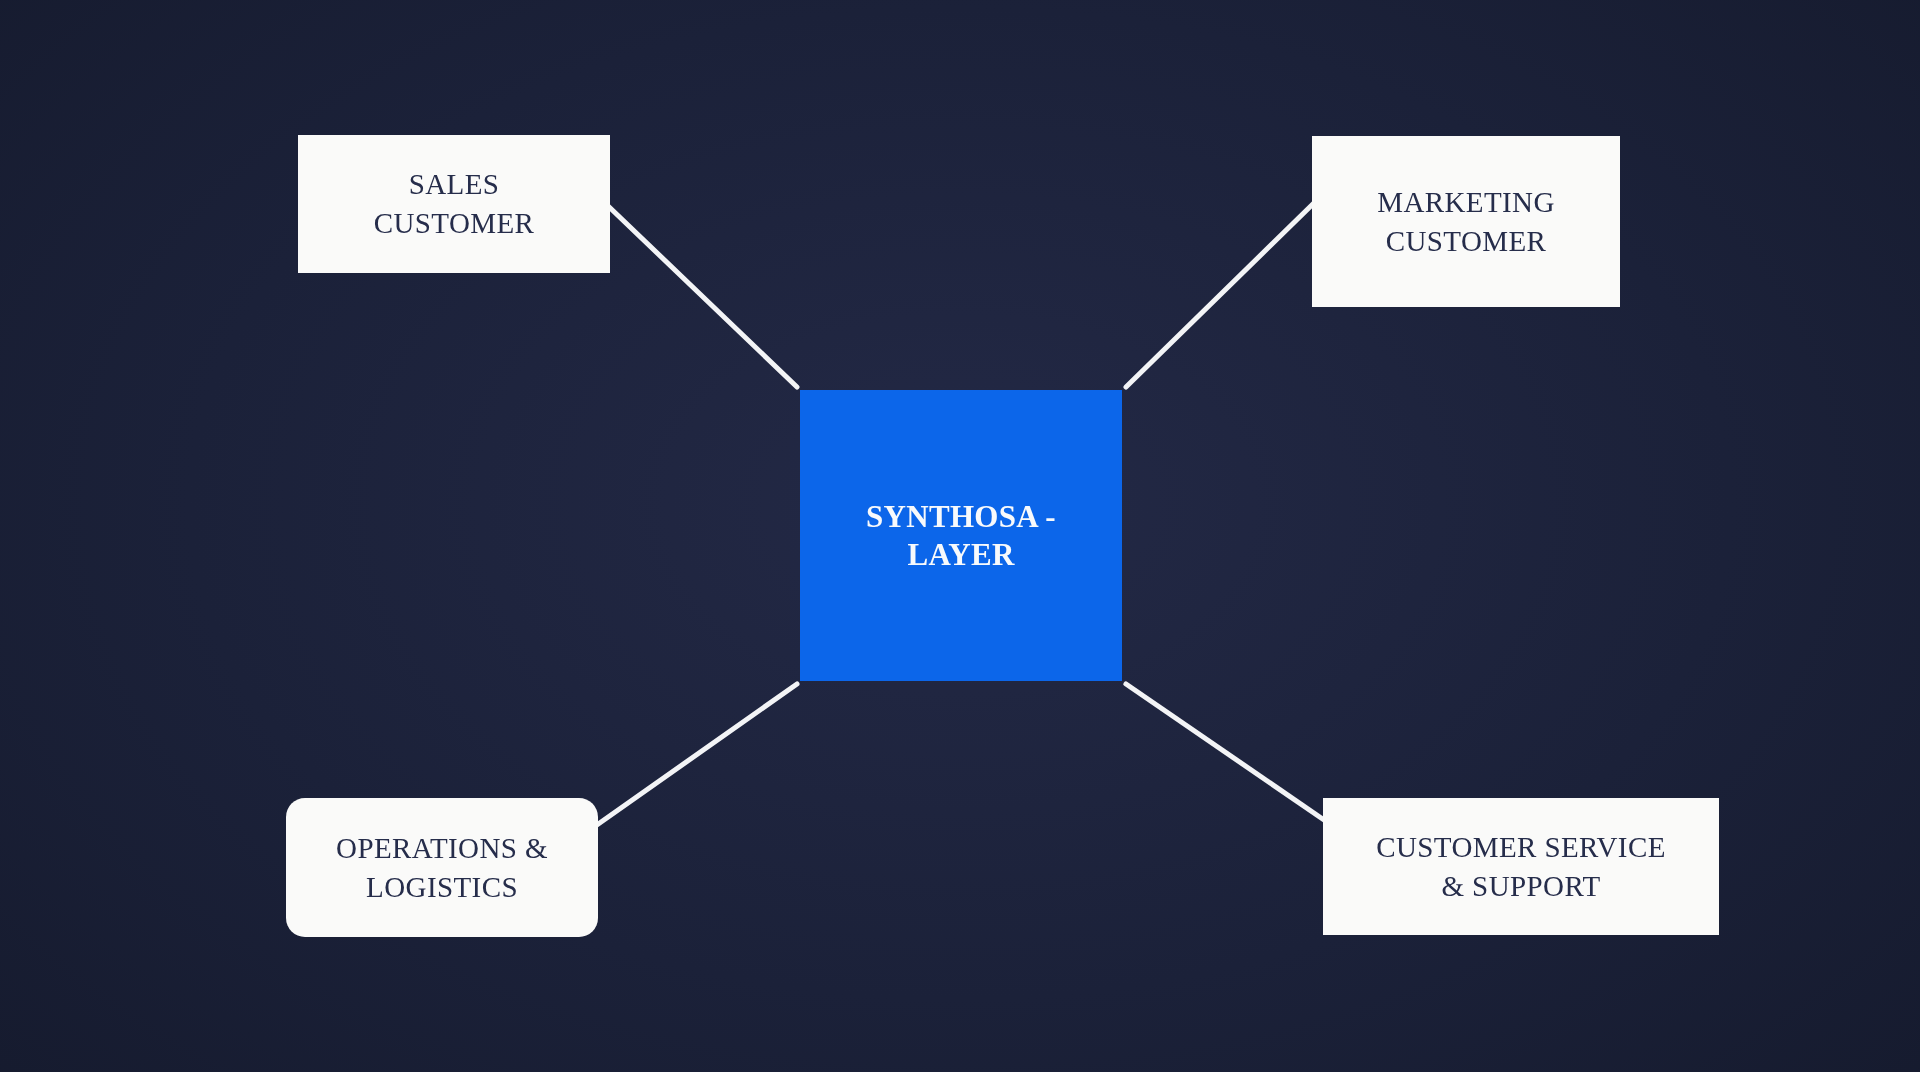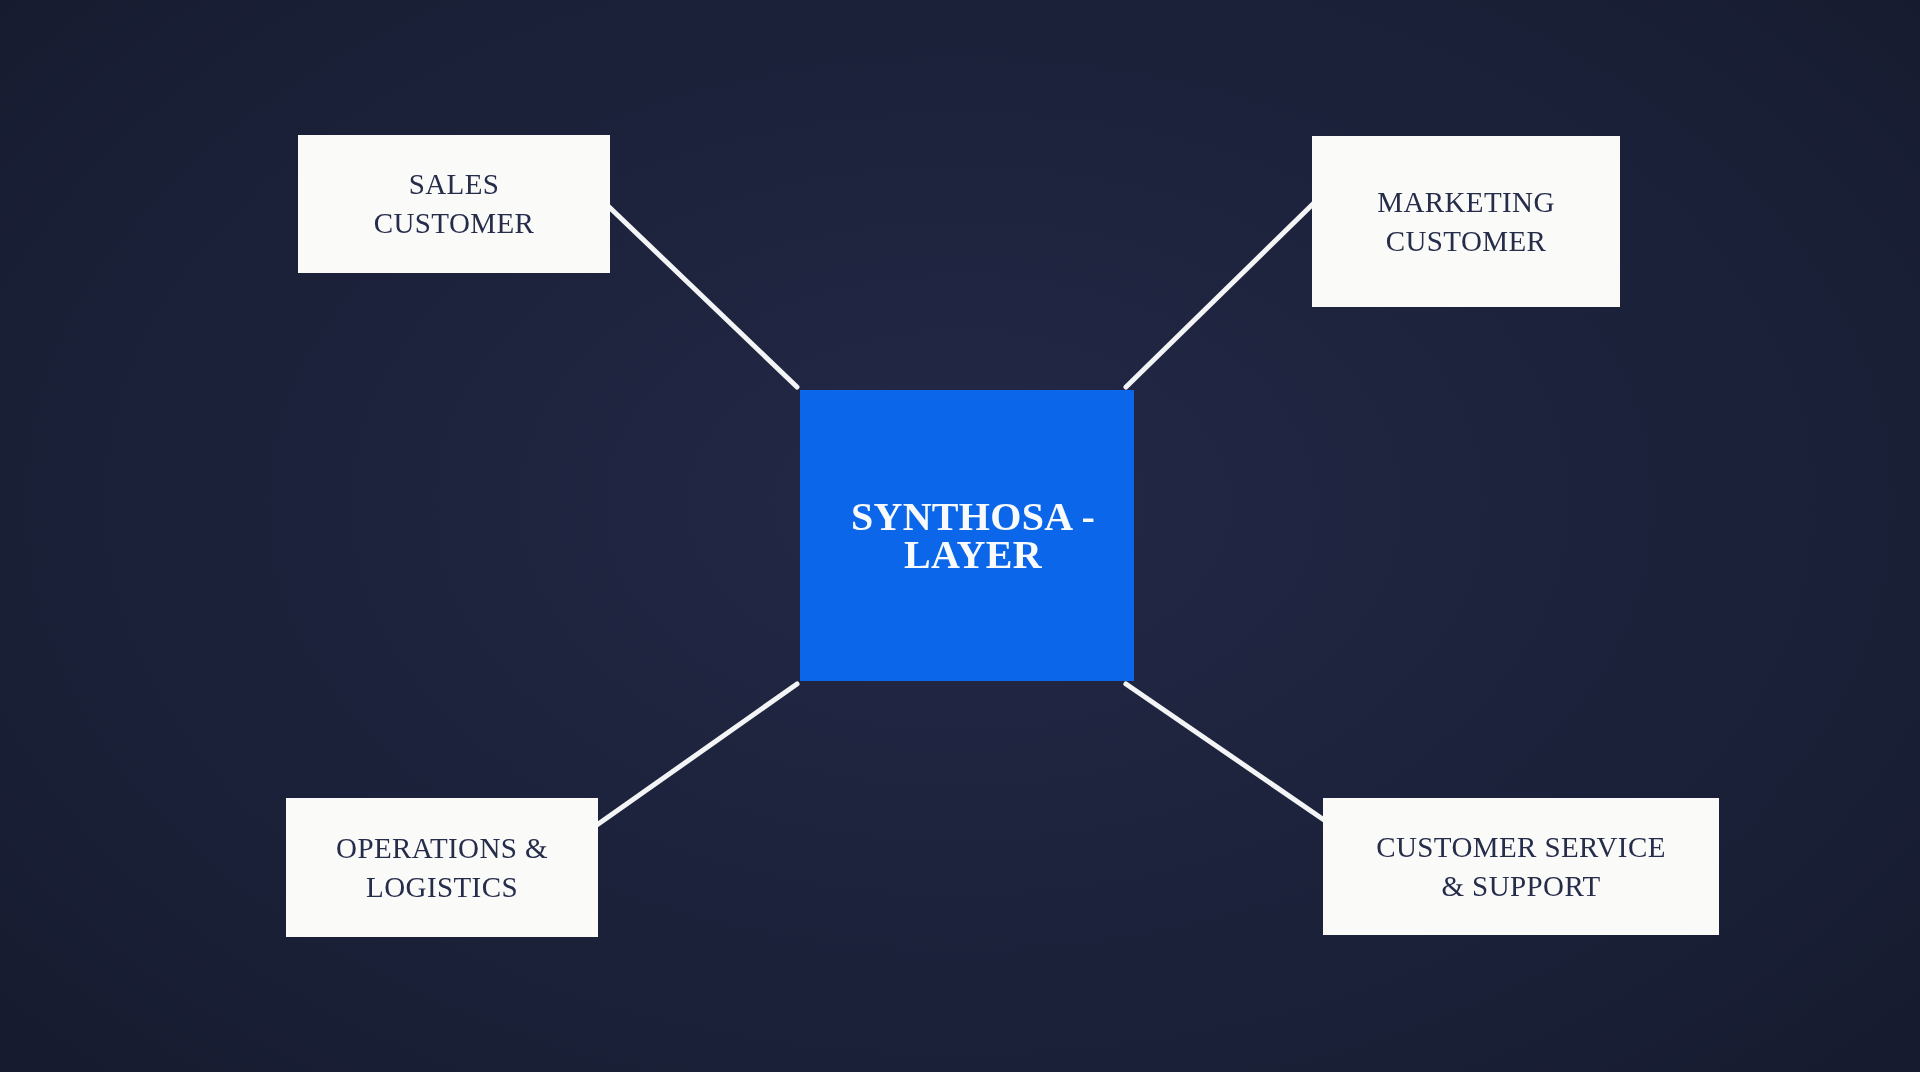--- a/index.html
+++ b/index.html
@@ -41,29 +41,28 @@
     background: #fafaf9;
     color: #262d4b;
     font-size: 29px;
     font-weight: 400;
     line-height: 39px;
     letter-spacing: 0.4px;
   }
   .node--center {
     background: #0c66ea;
     color: #f8fafc;
-    font-size: 40px;
+    font-size: 31px;
     font-weight: 700;
     line-height: 38px;
     letter-spacing: 0.3px;
-    padding-left: 12px;
   }
   .node--tl { left: 298px;  top: 135px; width: 312px; height: 138px; }
   .node--tr { left: 1312px; top: 136px; width: 308px; height: 171px; }
-  .node--bl { left: 286px;  top: 798px; width: 312px; height: 139px; }
+  .node--bl { left: 286px;  top: 798px; width: 312px; height: 139px; border-radius: 19px; }
   .node--br { left: 1323px; top: 798px; width: 396px; height: 137px; }
   .node--c  { left: 800px;  top: 390px; width: 322px; height: 291px; }
 </style>
 </head>
 <body>
 
 <div class="stage">
 
   <svg class="connectors" viewBox="0 0 1920 1072" preserveAspectRatio="none">
     <line x1="606" y1="204" x2="797" y2="387"></line>

